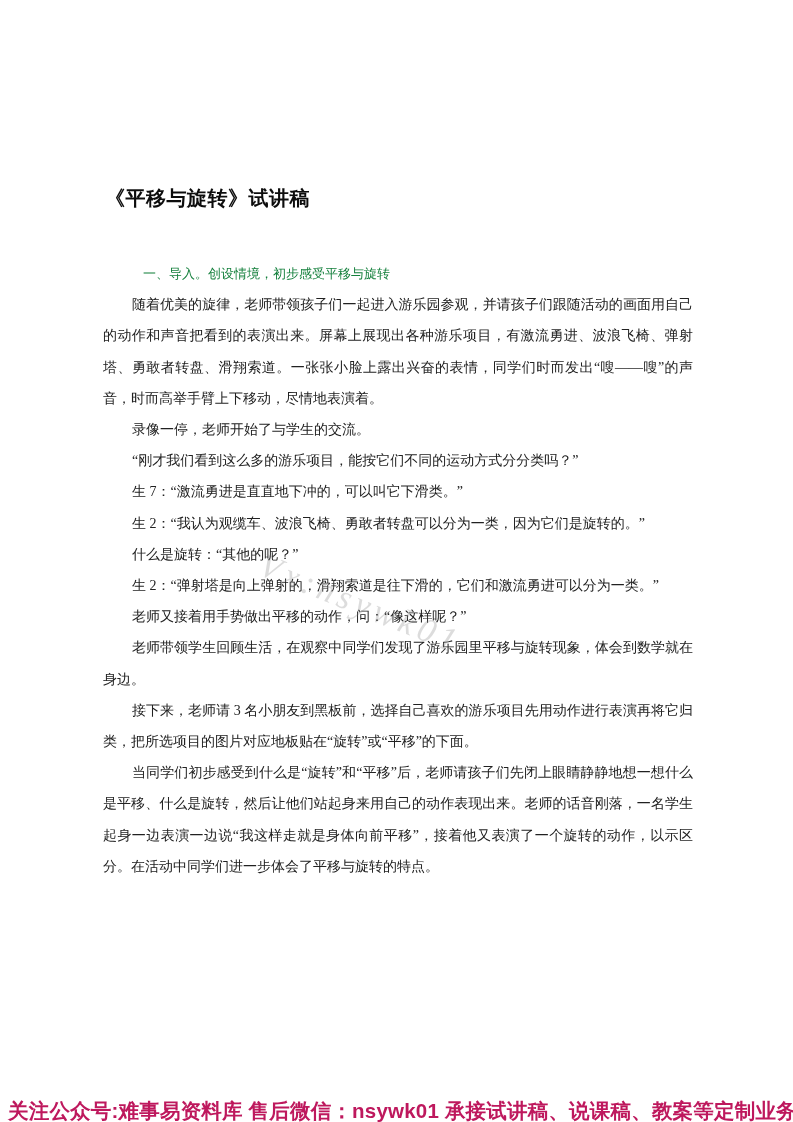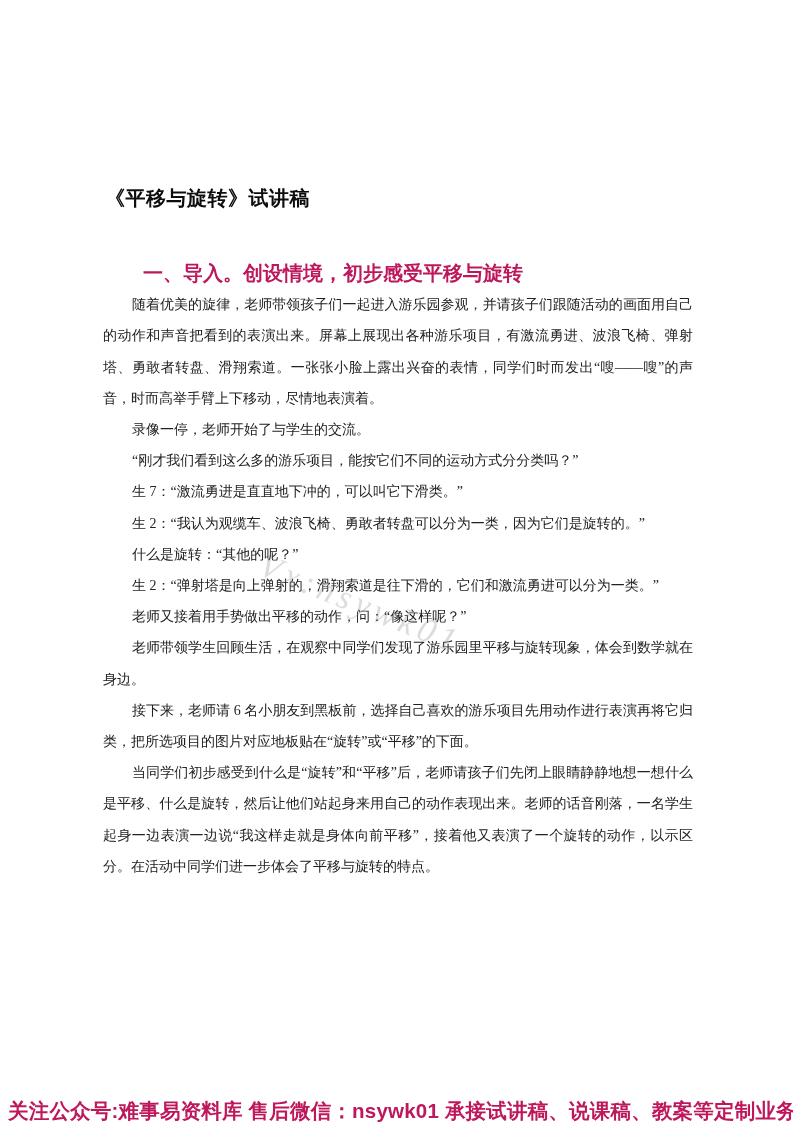--- a/index.html
+++ b/index.html
@@ -29,25 +29,25 @@
     white-space: nowrap;
   }
   .content {
     position: absolute;
     left: 103px;
     top: 210px;
     width: 590px;
   }
   .section-heading {
     margin: 0;
-    font-size: 20px;
-    font-weight: bold;
+    font-size: 13px;
+    font-weight: normal;
     line-height: 31.2px;
     text-indent: 40px;
-    color: #be185d;
+    color: #15803d;
   }
   .content p {
     margin: 0;
     font-size: 14px;
     line-height: 31.2px;
     text-align: justify;
     text-indent: 29px;
     color: #212121;
     word-break: break-all;
   }
@@ -102,21 +102,21 @@
     <h2 class="section-heading">一、导入。创设情境，初步感受平移与旋转</h2>
     <p>随着优美的旋律，老师带领孩子们一起进入游乐园参观，并请孩子们跟随活动的画面用自己的动作和声音把看到的表演出来。屏幕上展现出各种游乐项目，有激流勇进、波浪飞椅、弹射塔、勇敢者转盘、滑翔索道。一张张小脸上露出兴奋的表情，同学们时而发出“嗖——嗖”的声音，时而高举手臂上下移动，尽情地表演着。</p>
     <p>录像一停，老师开始了与学生的交流。</p>
     <p>“刚才我们看到这么多的游乐项目，能按它们不同的运动方式分分类吗？”</p>
     <p>生 7：“激流勇进是直直地下冲的，可以叫它下滑类。”</p>
     <p>生 2：“我认为观缆车、波浪飞椅、勇敢者转盘可以分为一类，因为它们是旋转的。”</p>
     <p>什么是旋转：“其他的呢？”</p>
     <p>生 2：“弹射塔是向上弹射的，滑翔索道是往下滑的，它们和激流勇进可以分为一类。”</p>
     <p>老师又接着用手势做出平移的动作，问：“像这样呢？”</p>
     <p>老师带领学生回顾生活，在观察中同学们发现了游乐园里平移与旋转现象，体会到数学就在身边。</p>
-    <p>接下来，老师请 6 名小朋友到黑板前，选择自己喜欢的游乐项目先用动作进行表演再将它归类，把所选项目的图片对应地板贴在“旋转”或“平移”的下面。</p>
+    <p>接下来，老师请 3 名小朋友到黑板前，选择自己喜欢的游乐项目先用动作进行表演再将它归类，把所选项目的图片对应地板贴在“旋转”或“平移”的下面。</p>
     <p>当同学们初步感受到什么是“旋转”和“平移”后，老师请孩子们先闭上眼睛静静地想一想什么是平移、什么是旋转，然后让他们站起身来用自己的动作表现出来。老师的话音刚落，一名学生起身一边表演一边说“我这样走就是身体向前平移”，接着他又表演了一个旋转的动作，以示区分。在活动中同学们进一步体会了平移与旋转的特点。</p>
   </div>
 
   <div class="watermark">Vx:nsywk01</div>
 
   <div class="footer-shadow"></div>
 
   <div class="promo-footer" style="color: #be185d;">关注公众号:难事易资料库  售后微信：nsywk01  承接试讲稿、说课稿、教案等定制业务</div>
 
 </div>

